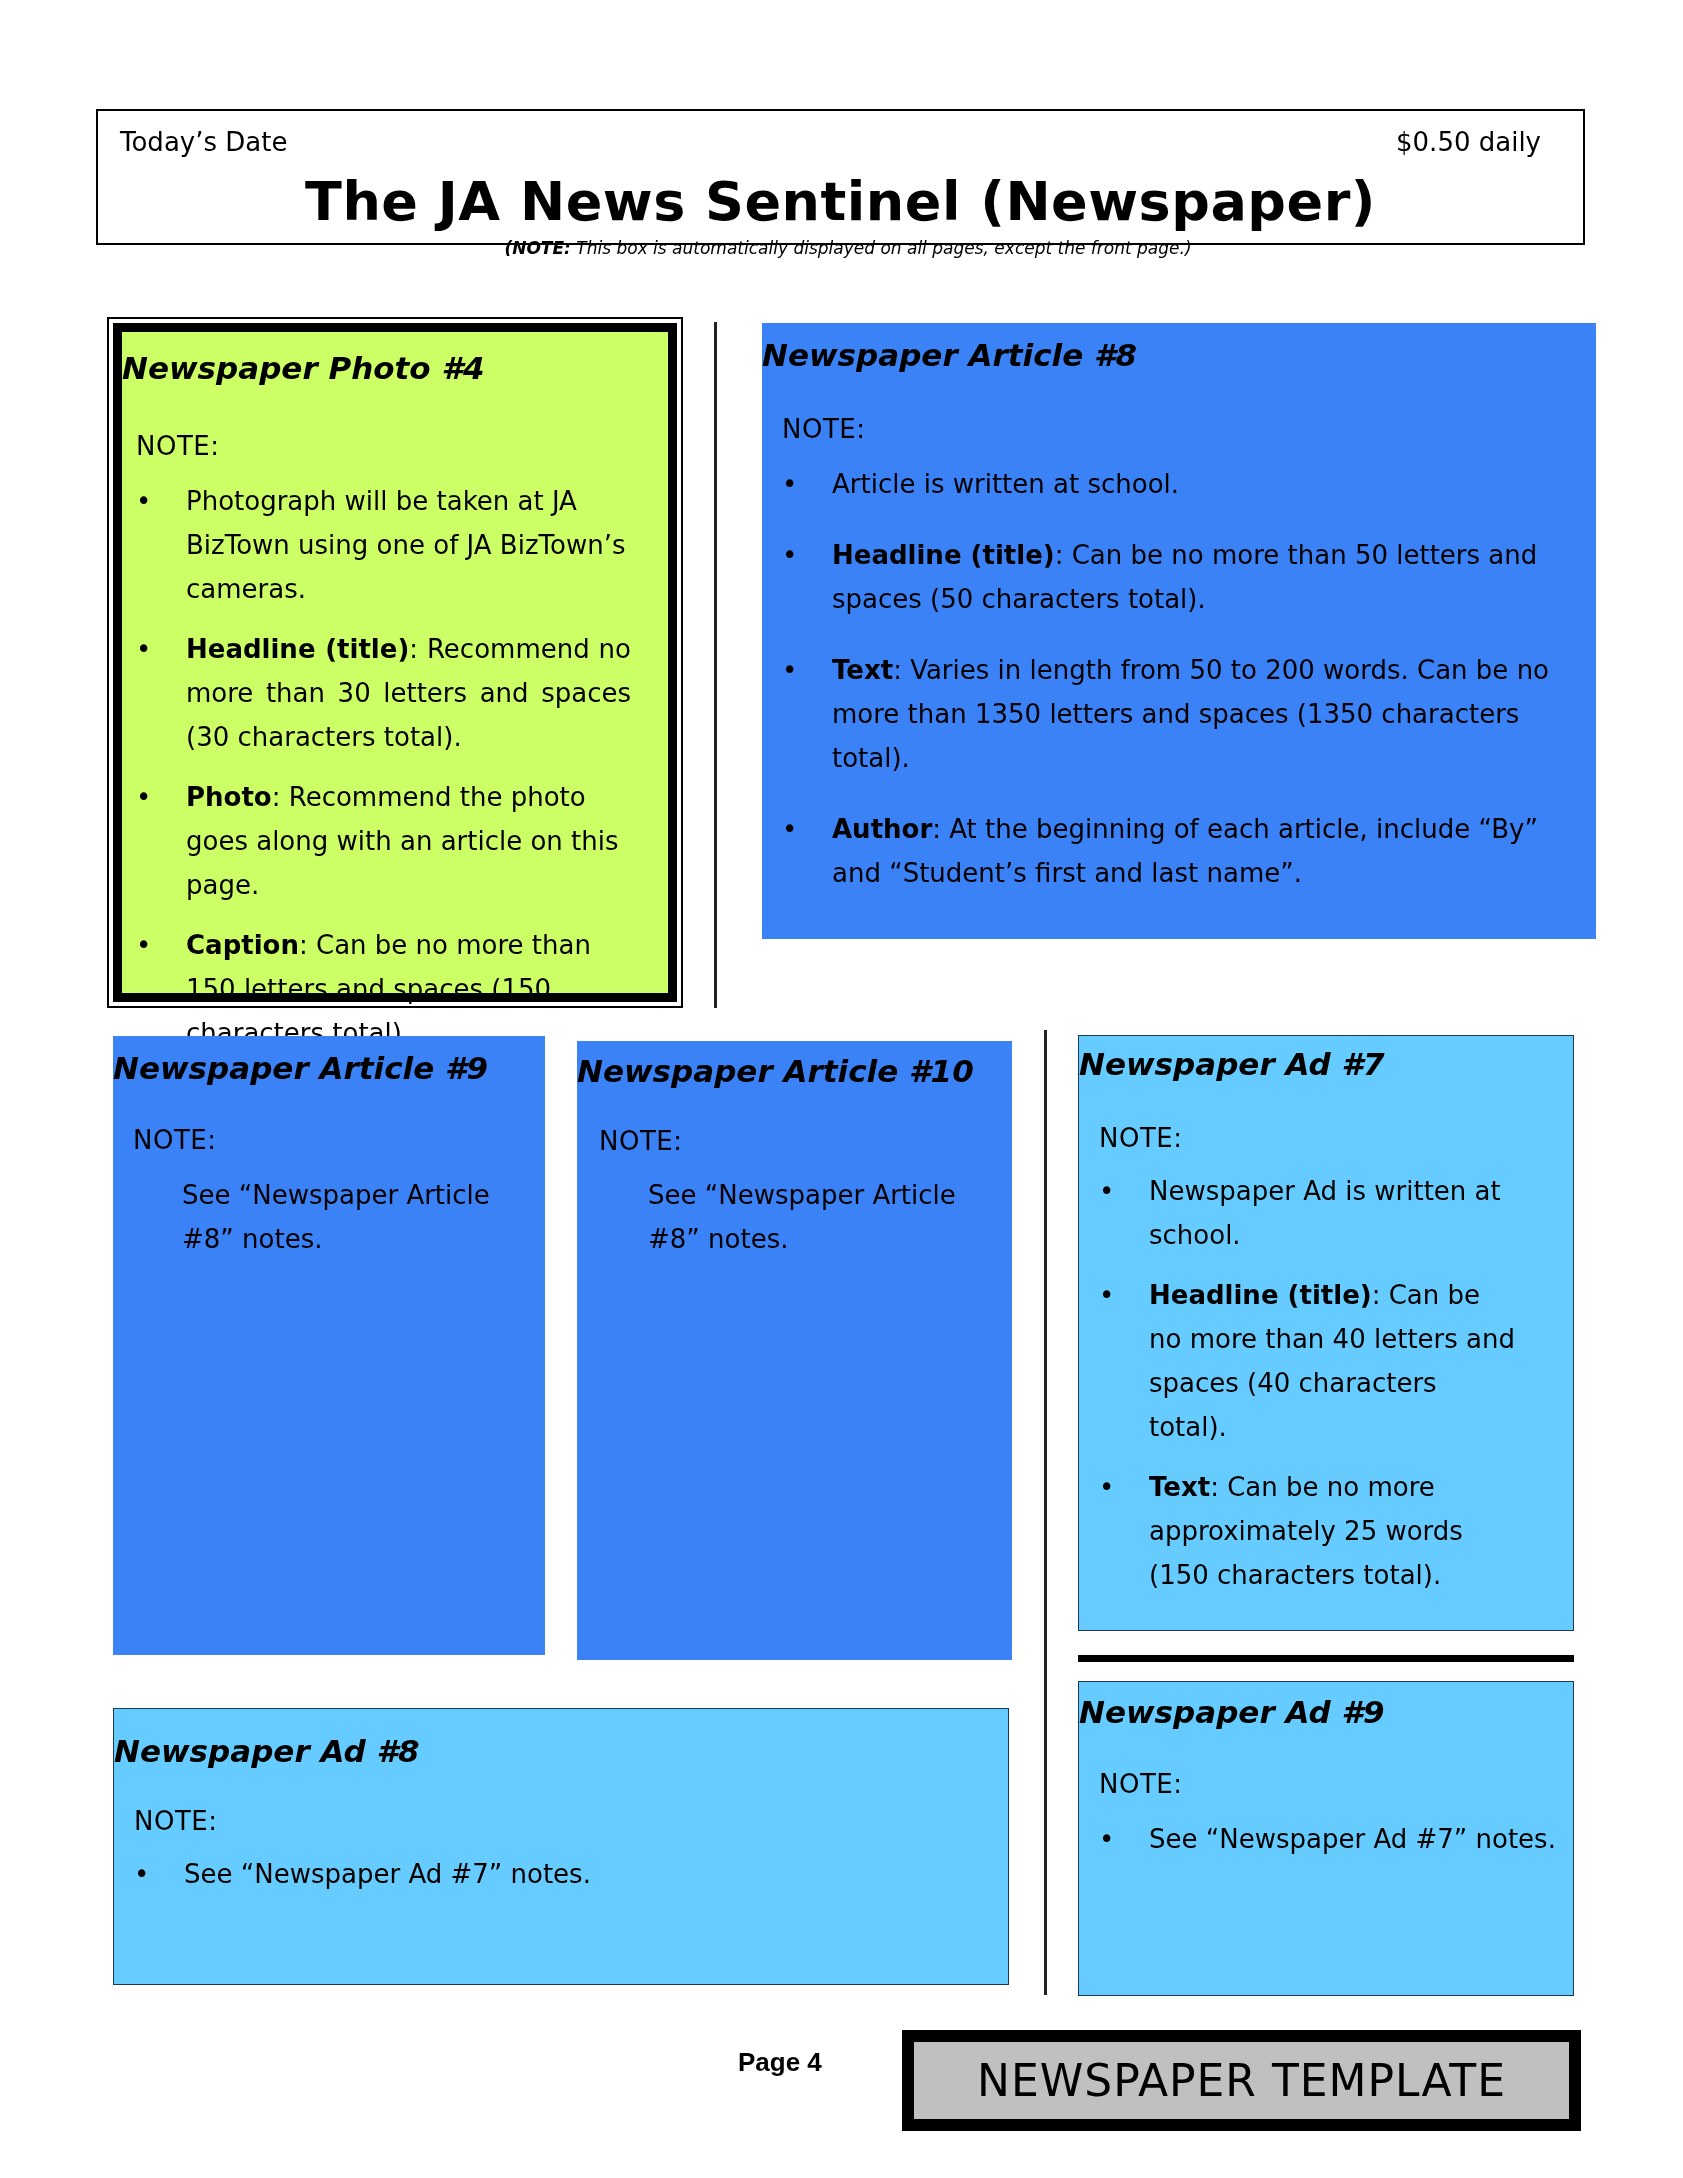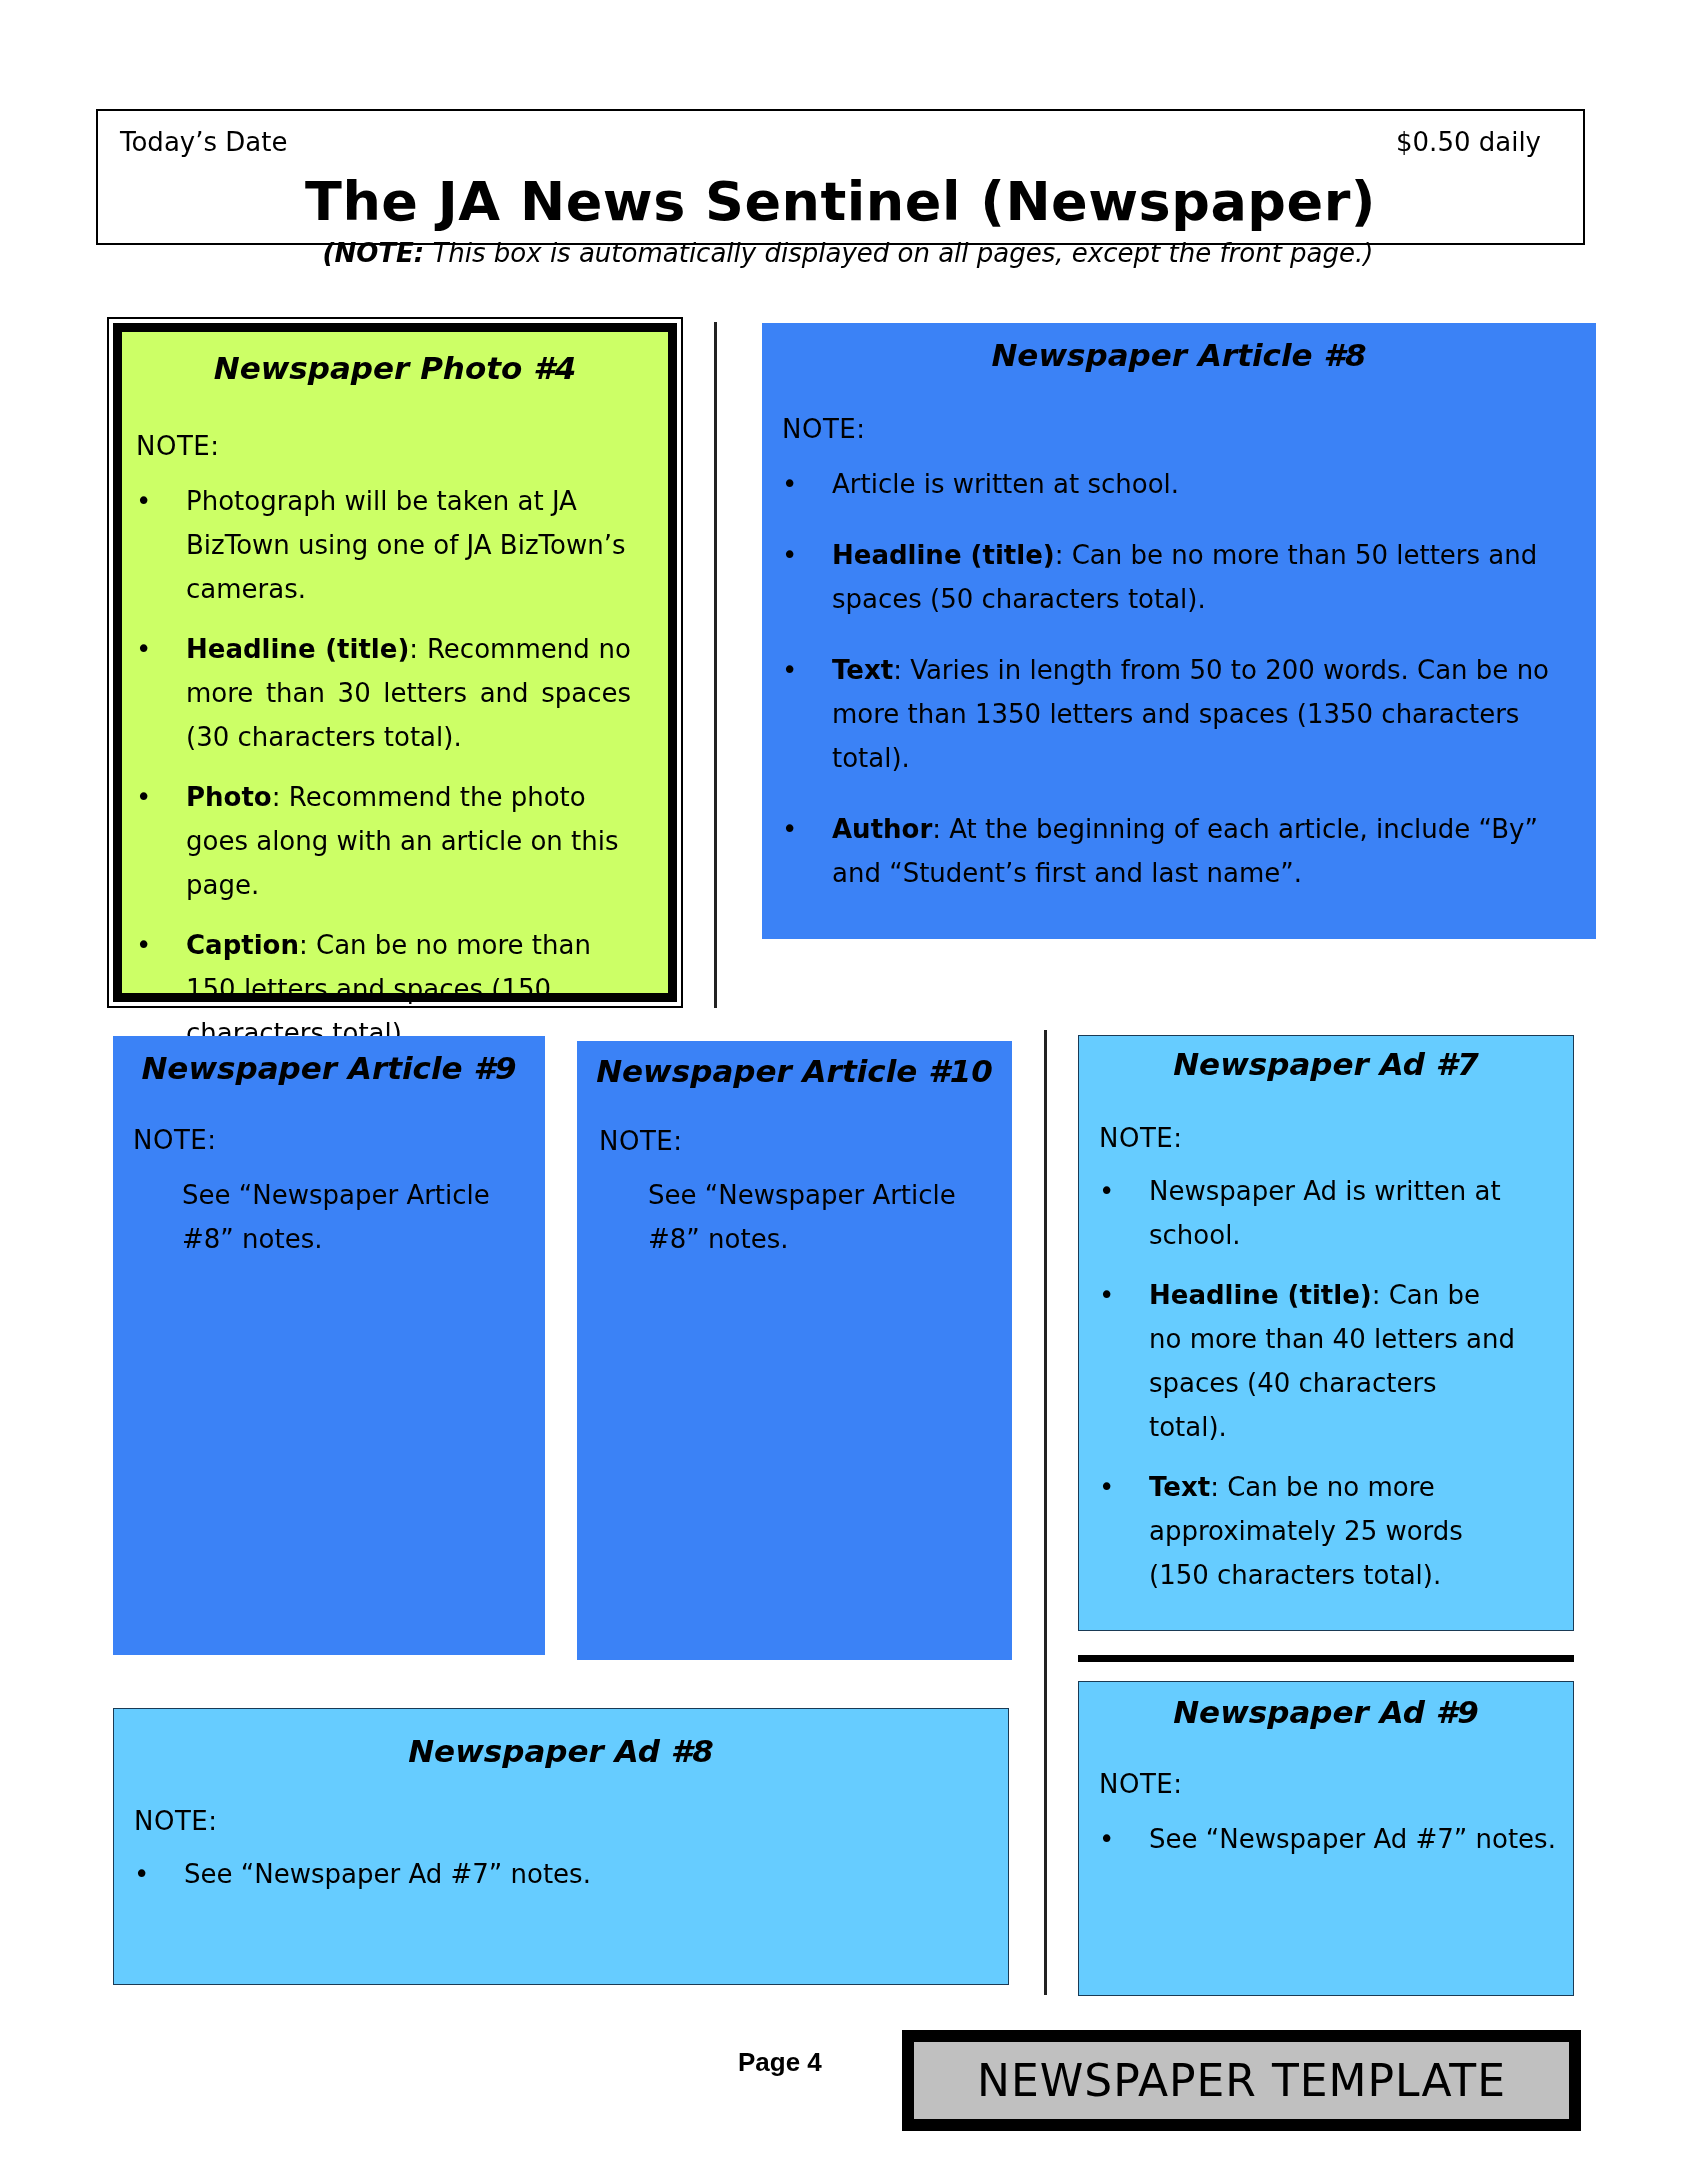--- a/index.html
+++ b/index.html
@@ -8,23 +8,23 @@
       font-family: "DejaVu Sans", sans-serif; color: #000;
       overflow: hidden;
     }
     .abs { position: absolute; box-sizing: border-box; }
 
     
     .masthead { left: 96px; top: 109px; width: 1489px; height: 136px; border: 2px solid #000; background:#fff;text-decoration:underline; }
     .mh-date { position:absolute; left: 22px; top: 16px; font-size: 26px; }
     .mh-price { position:absolute; right: 42px; top: 16px; font-size: 26px; }
     .mh-title { position:absolute; left:0; right:0; top: 59px; text-align:center; font-size: 54px; font-weight: bold; letter-spacing: 0.5px; }
-    .mh-note { position:absolute; left:15px; right:0; top: 127px; text-align:center; font-size: 26px; font-style: italic; }
+    .mh-note { position:absolute; left:15px; right:0; top: 127px; text-align:center; font-size: 17px; font-style: italic; }
     .mh-note b { font-weight: bold; }
-    .box-title { text-align: center; font-style: italic; font-weight: bold; font-size: 31px; }
+    .box-title { font-style: italic; font-weight: bold; font-size: 31px; }
     .note-label { font-size: 26px; font-weight: normal; letter-spacing: 0.5px; }
     .bullets { list-style: none; margin: 0; padding: 0; }
     .bullets li { position: relative; font-size: 26px; line-height: 44px; }
     .bullets li .dot { position:absolute; left: 0; top: 0; font-size: 26px; }
     .bullets li .txt { display:block; }
     .bullets li b { font-weight: bold; }
     .u { }
 
     .green { background: #ccff66; }
     .yellow { background: #3b82f6; }

